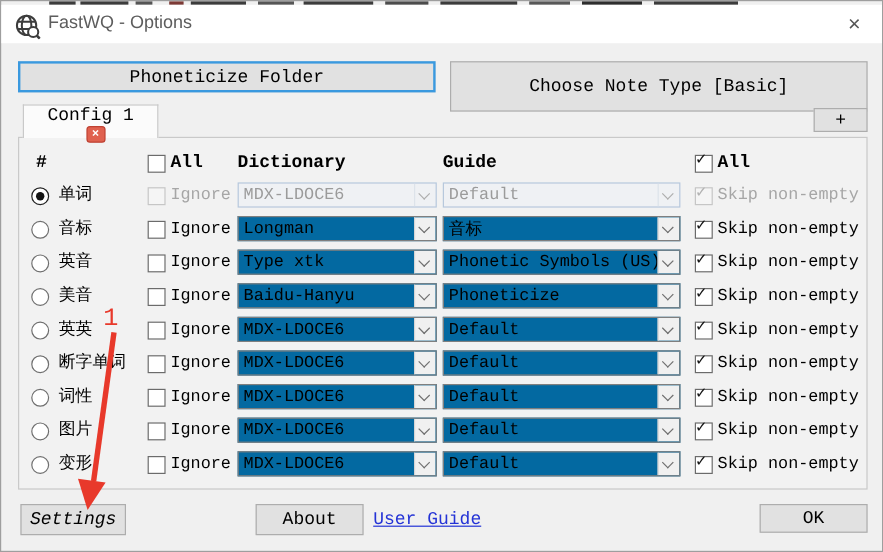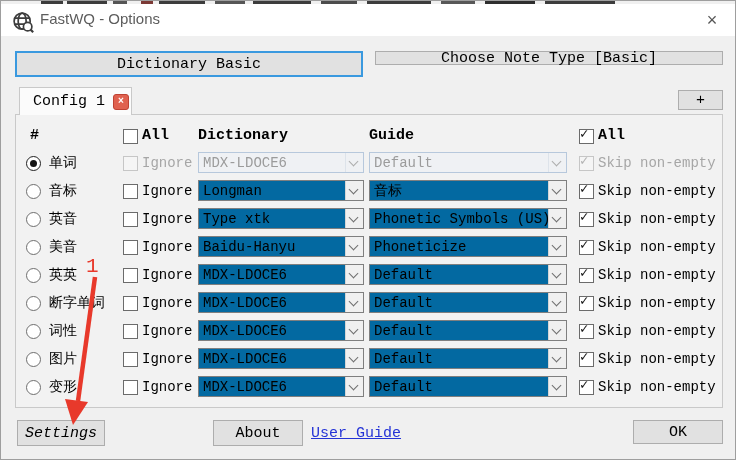--- a/index.html
+++ b/index.html
@@ -12,26 +12,26 @@
   .titlebar{position:absolute;left:0;top:3px;width:100%;height:32px;background:#ffffff;}
   .app-icon{position:absolute;left:11px;top:7px;}
   .title-text{position:absolute;left:39px;top:6px;font-family:"Liberation Sans","DejaVu Sans",sans-serif;
               font-size:15px;color:#5d5d5d;white-space:nowrap;}
   .close-btn{position:absolute;right:10px;top:3px;width:26px;height:26px;text-align:center;line-height:26px;
              font-family:"Liberation Sans",sans-serif;font-size:18px;color:#565656;cursor:default;}
   
   .btn{position:absolute;background:#e1e1e1;border:1px solid #adadad;box-sizing:border-box;
        display:flex;align-items:center;justify-content:center;font-size:15px;color:#000;white-space:nowrap;}
   .btn-dictfolder{left:14px;top:50px;width:348px;height:26px;border:2px solid #3a99df;}
-  .btn-choosenote{left:374px;top:50px;width:348px;height:14px;}
+  .btn-choosenote{left:374px;top:50px;width:348px;height:42px;}
   .btn-plus{left:677px;top:89px;width:45px;height:20px;}
   
   .tab{position:absolute;left:18px;top:86px;width:113px;height:28px;background:#fbfbfb;
        border:1px solid #c9c9c9;border-bottom:none;box-sizing:border-box;z-index:3;
-       display:flex;align-items:center;padding-left:13px;font-size:15px;color:#000;}
+       display:flex;align-items:center;padding-left:0;font-size:15px;color:#000;flex-direction:column;}
   .tab-close{width:14px;height:14px;margin-left:8px;background:#e0614f;border:1px solid #bf4233;
              border-radius:3px;color:#fff;font-size:10px;line-height:12px;text-align:center;font-weight:bold;
              font-family:"Liberation Sans",sans-serif;}
   
   .panel{position:absolute;left:14px;top:113px;width:708px;height:294px;background:#f2f2f2;
          border:1px solid #c9c9c9;box-sizing:border-box;z-index:2;}
   .hdr{position:absolute;top:7px;height:28px;line-height:28px;font-weight:bold;font-size:15px;color:#000;white-space:nowrap;}
   .hdr-hash{left:14px;} .hdr-all-left{left:126px;} .hdr-dict{left:182px;} .hdr-fields{left:353px;} .hdr-all-right{left:582px;}
   
   .cb{position:absolute;width:13px;height:13px;background:#fff;border:1px solid #6b6b6b;box-sizing:content-box;}
@@ -97,21 +97,21 @@
           <path d="M3.4 8.5h17.2 M3.4 15.5h17.2"></path>
         </g>
         <circle cx="18.5" cy="18.5" r="5" fill="#ffffff" stroke="#3d3d3d" stroke-width="2"></circle>
         <path d="M22 22l3 3" stroke="#3d3d3d" stroke-width="2.6"></path>
       </svg>
     </span>
     <span class="title-text">FastWQ - Options</span>
     <span class="close-btn">×</span>
   </div>
 
-  <div class="btn btn-dictfolder">Dictionary Basic</div>
+  <div class="btn btn-dictfolder">Phoneticize Folder</div>
   <div class="btn btn-choosenote">Choose Note Type [Basic]</div>
 
   <div class="tab">
     <span>Config 1</span>
     <span class="tab-close">×</span>
   </div>
   <div class="btn btn-plus">+</div>
 
   <div class="panel">
     <span class="hdr hdr-hash">#</span>

